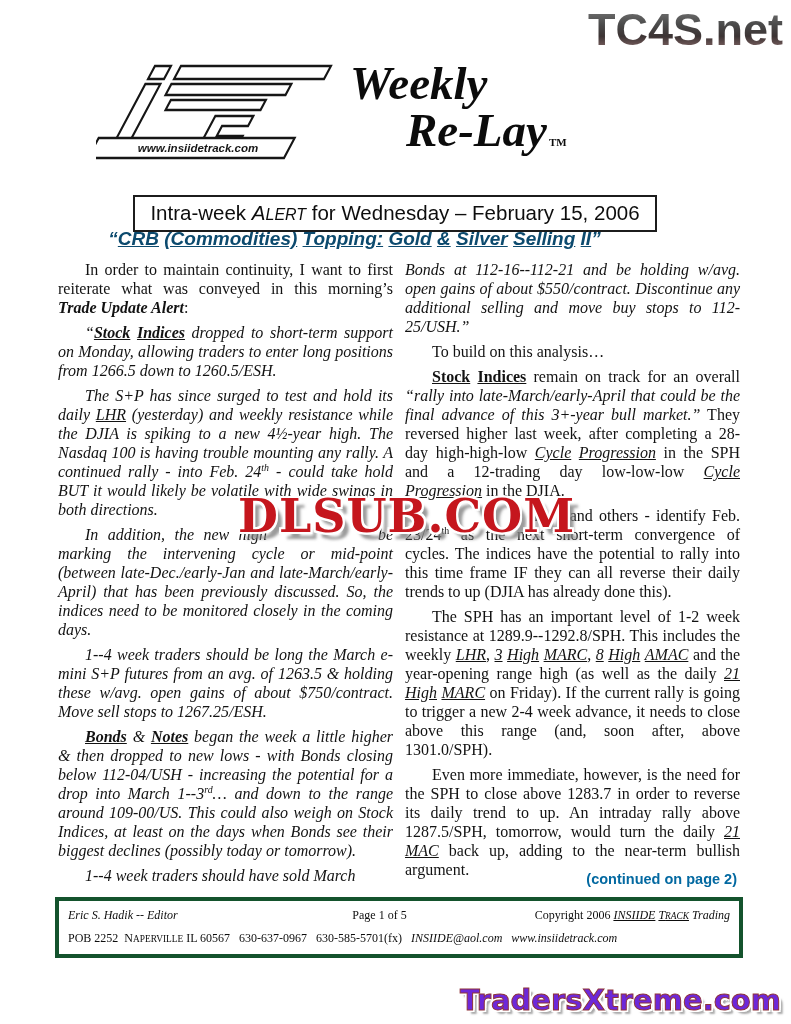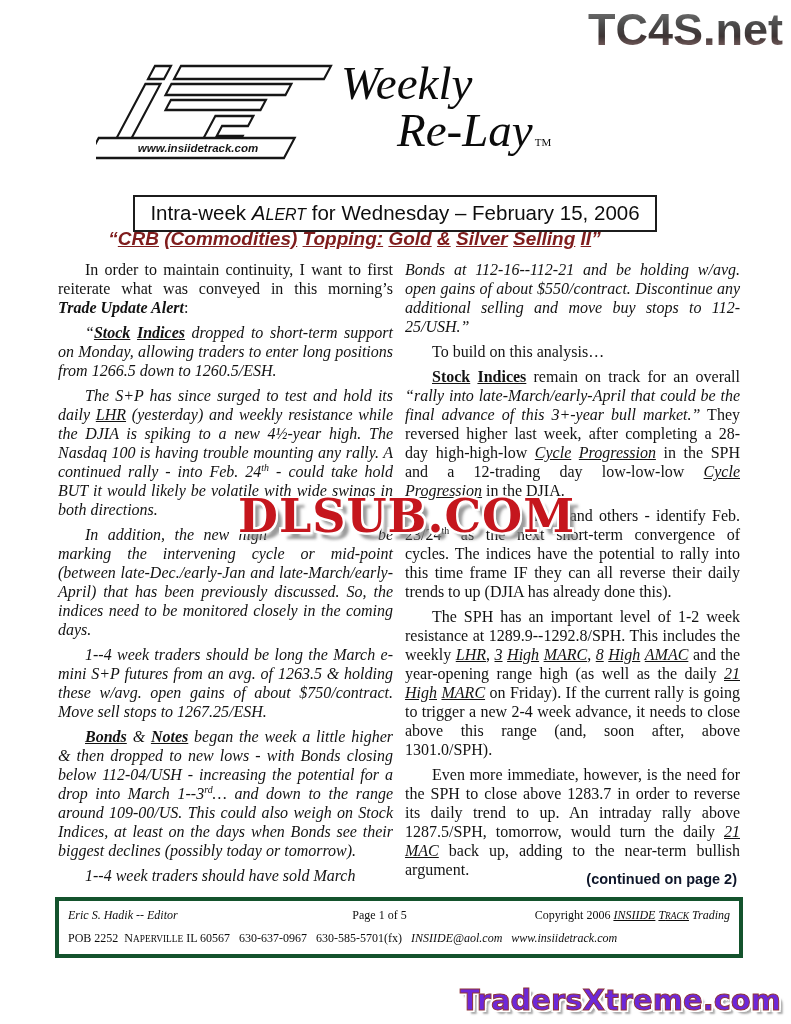--- a/index.html
+++ b/index.html
@@ -8,50 +8,50 @@
 
   
   .tc4s{position:absolute;top:4px;right:8px;font-family:"Liberation Sans",sans-serif;
         font-weight:bold;font-size:45px;letter-spacing:0;
         background:linear-gradient(180deg,#818181 0%,#4a4a4a 40%,#3c3434 62%,#a77f7f 100%);
         -webkit-background-clip:text;background-clip:text;color:#4a4040;-webkit-text-fill-color:transparent;}
 
   
   .masthead{position:absolute;top:60px;left:96px;display:flex;align-items:center;}
   .itc-logo{width:240px;height:102px;}
-  .brand{margin-left:5px;font-family:"Liberation Serif",serif;font-weight:normal;font-style:italic;
+  .brand{margin-left:14px;font-family:"Liberation Serif",serif;font-weight:bold;font-style:italic;
          font-size:47px;line-height:47px;color:#0b0b0b;}
   .brand .line2{margin-left:56px;white-space:nowrap;}
   .brand .tm{font-size:11px;font-style:normal;vertical-align:baseline;margin-left:2px;}
 
   
   .alert-box{position:absolute;top:182px;left:133px;width:520px;border:2px solid #1c1c1c;
              text-align:center;font-family:"Liberation Sans",sans-serif;font-size:20.5px;
              padding:4px 0 5px;color:#0d0d0d;margin-top:13px;}
 
   
   .headline{position:absolute;top:228px;left:0;width:709px;text-align:center;
             font-family:"Liberation Sans",sans-serif;font-weight:bold;font-style:italic;
-            font-size:19px;color:#7f1d1d;}
+            font-size:19px;color:#0c4a6e;}
 
   
   .columns{position:absolute;top:260px;left:58px;width:682px;display:flex;gap:12px;}
   .column{width:335px;}
   .para{margin:0 0 6px;text-align:justify;text-indent:27px;font-size:16px;line-height:19px;}
   .para.italic{font-style:italic;}
   .para.noindent{text-indent:0;}
   .seg-b{font-weight:bold;}
   .seg-i{font-style:italic;}
   .seg-u{text-decoration:underline;}
   .seg-sc{font-size:.78em;}
   .seg-sup{vertical-align:super;font-size:.62em;line-height:0;}
   .gap{display:inline-block;}
 
   .continued-note{position:absolute;top:871px;right:54px;font-family:"Liberation Sans",sans-serif;
-                  font-weight:bold;font-size:14.5px;color:#0f172a;}
+                  font-weight:bold;font-size:14.5px;color:#0369a1;}
 
   
   .footer-box{position:absolute;top:897px;left:55px;width:662px;border:4px solid #14532d;
               padding:3px 9px 4px;font-size:12px;line-height:22px;color:#0d0d0d;}
   .footer-row1{display:flex;}
   .footer-row1 .cell-l{flex:1.1;text-align:left;}
   .footer-row1 .cell-c{flex:1;text-align:center;}
   .footer-row1 .cell-r{flex:1.3;text-align:right;}
   .footer-row2{white-space:nowrap;}
 

